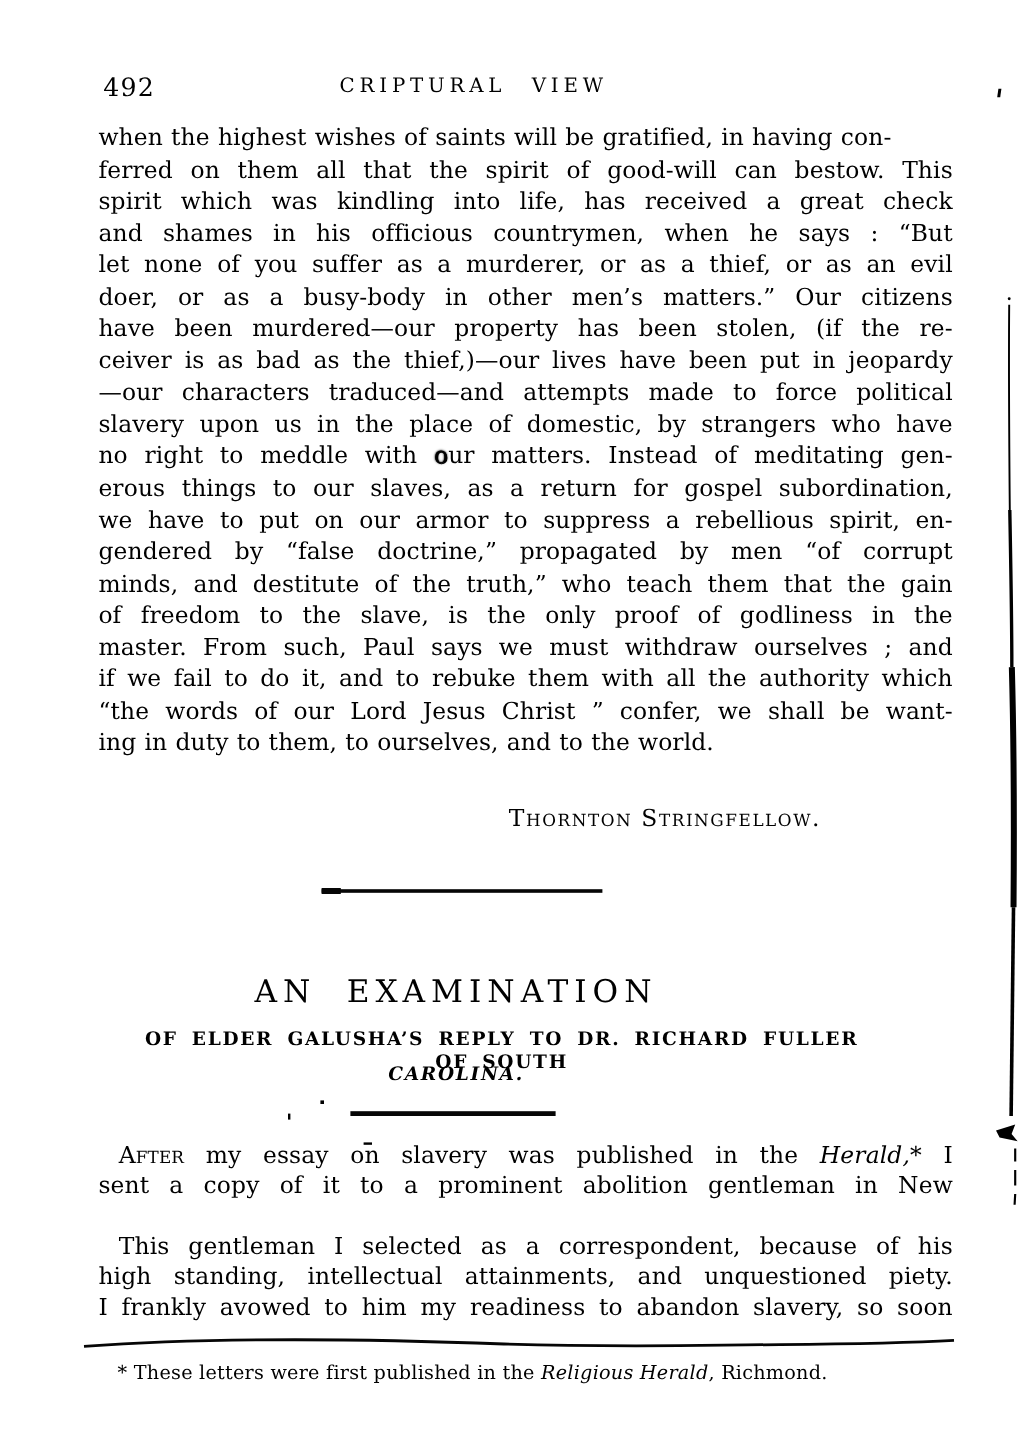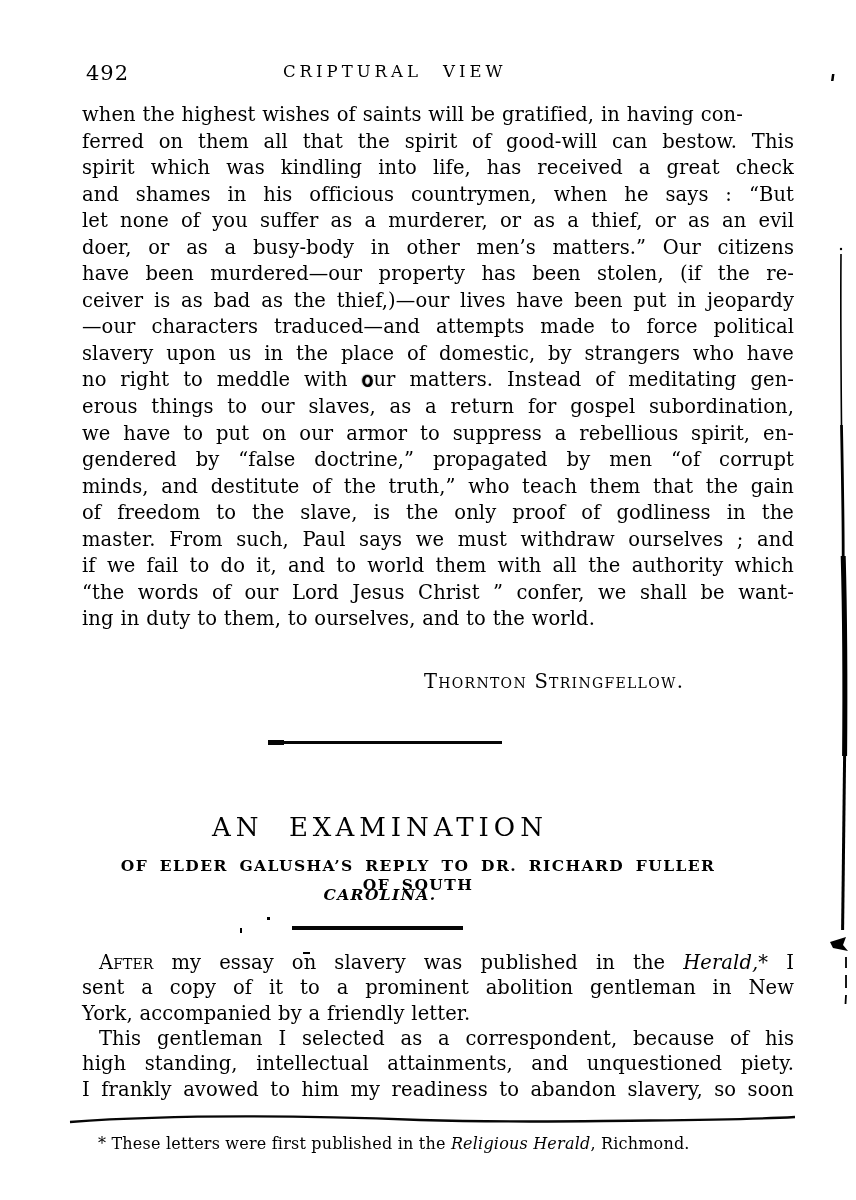--- a/index.html
+++ b/index.html
@@ -70,40 +70,39 @@
     <div class="line j">ceiver is as bad as the thief,)—our lives have been put in jeopardy</div>
     <div class="line j">—our characters traduced—and attempts made to force political</div>
     <div class="line j">slavery upon us in the place of domestic, by strangers who have</div>
     <div class="line j"><span>no right to meddle with </span><span class="blot">o</span><span>ur matters.  Instead of meditating gen-</span></div>
     <div class="line j">erous things to our slaves, as a return for gospel subordination,</div>
     <div class="line j">we have to put on our armor to suppress a rebellious spirit, en-</div>
     <div class="line j">gendered by “false doctrine,” propagated by men “of corrupt</div>
     <div class="line j">minds, and destitute of the truth,” who teach them that the gain</div>
     <div class="line j">of freedom to the slave, is the only proof of godliness in the</div>
     <div class="line j">master.  From such, Paul says we must withdraw ourselves ; and</div>
-    <div class="line j">if we fail to do it, and to world them with all the authority which</div>
+    <div class="line j">if we fail to do it, and to rebuke them with all the authority which</div>
     <div class="line j">“the words of our Lord Jesus Christ ” confer, we shall be want-</div>
     <div class="line">ing in duty to them, to ourselves, and to the world.</div>
   </div>
 
   <div class="abs" id="author-signature">Thornton Stringfellow.</div>
 
   <div class="abs rule" id="section-divider"></div>
   <div class="abs rule" id="section-divider-nub"></div>
 
   <div class="abs center-block" id="section-title">AN EXAMINATION</div>
   <div class="abs center-block" id="section-subtitle-1">OF ELDER GALUSHA’S REPLY TO DR. RICHARD FULLER OF SOUTH</div>
   <div class="abs center-block" id="section-subtitle-2">CAROLINA.</div>
 
   <div class="abs rule" id="subtitle-divider"></div>
 
   <div class="abs body-block tight" id="essay-para-1">
     <div class="line j indent"><span class="sc">After</span><span> my essay on slavery was published in the </span><span class="i">Herald,</span><span>* I</span></div>
     <div class="line j">sent a copy of it to a prominent abolition gentleman in New</div>
-    <div class="line">York, accompanied by a friendly letter.</div>
   </div>
 
   <div class="abs body-block tight" id="essay-para-2">
     <div class="line j indent">This gentleman I selected as a correspondent, because of his</div>
     <div class="line j">high standing, intellectual attainments, and unquestioned piety.</div>
     <div class="line j">I frankly avowed to him my readiness to abandon slavery, so soon</div>
   </div>
 
   <div class="abs" id="footnote"><span>* These letters were first published in the </span><span class="i">Religious Herald</span><span>, Richmond.</span></div>
 

